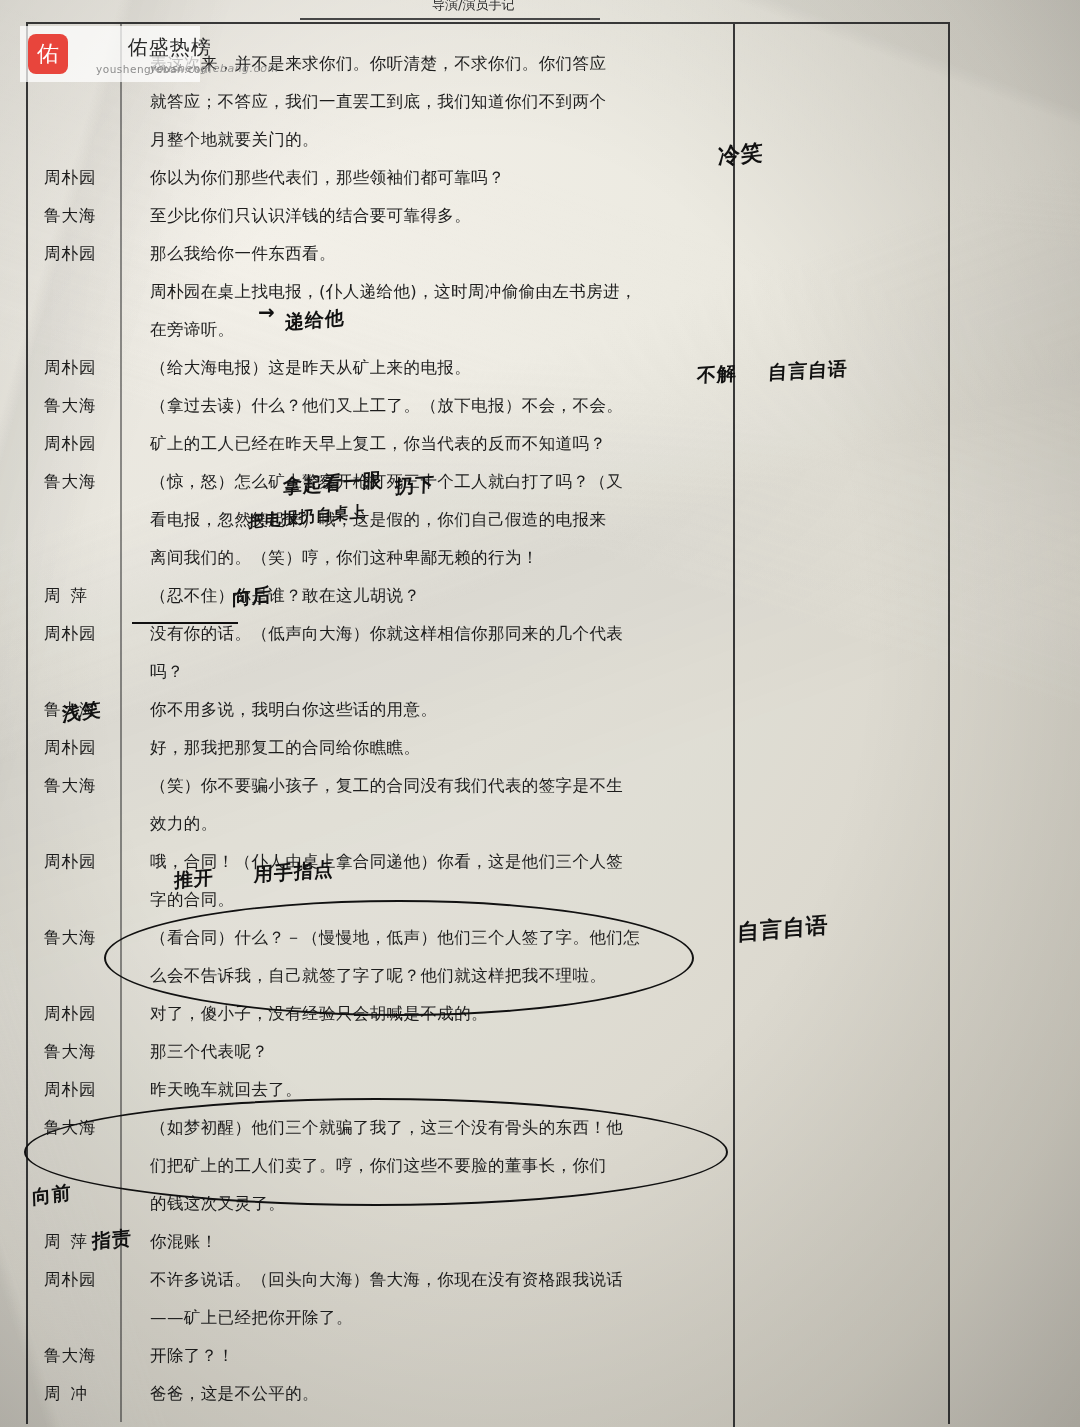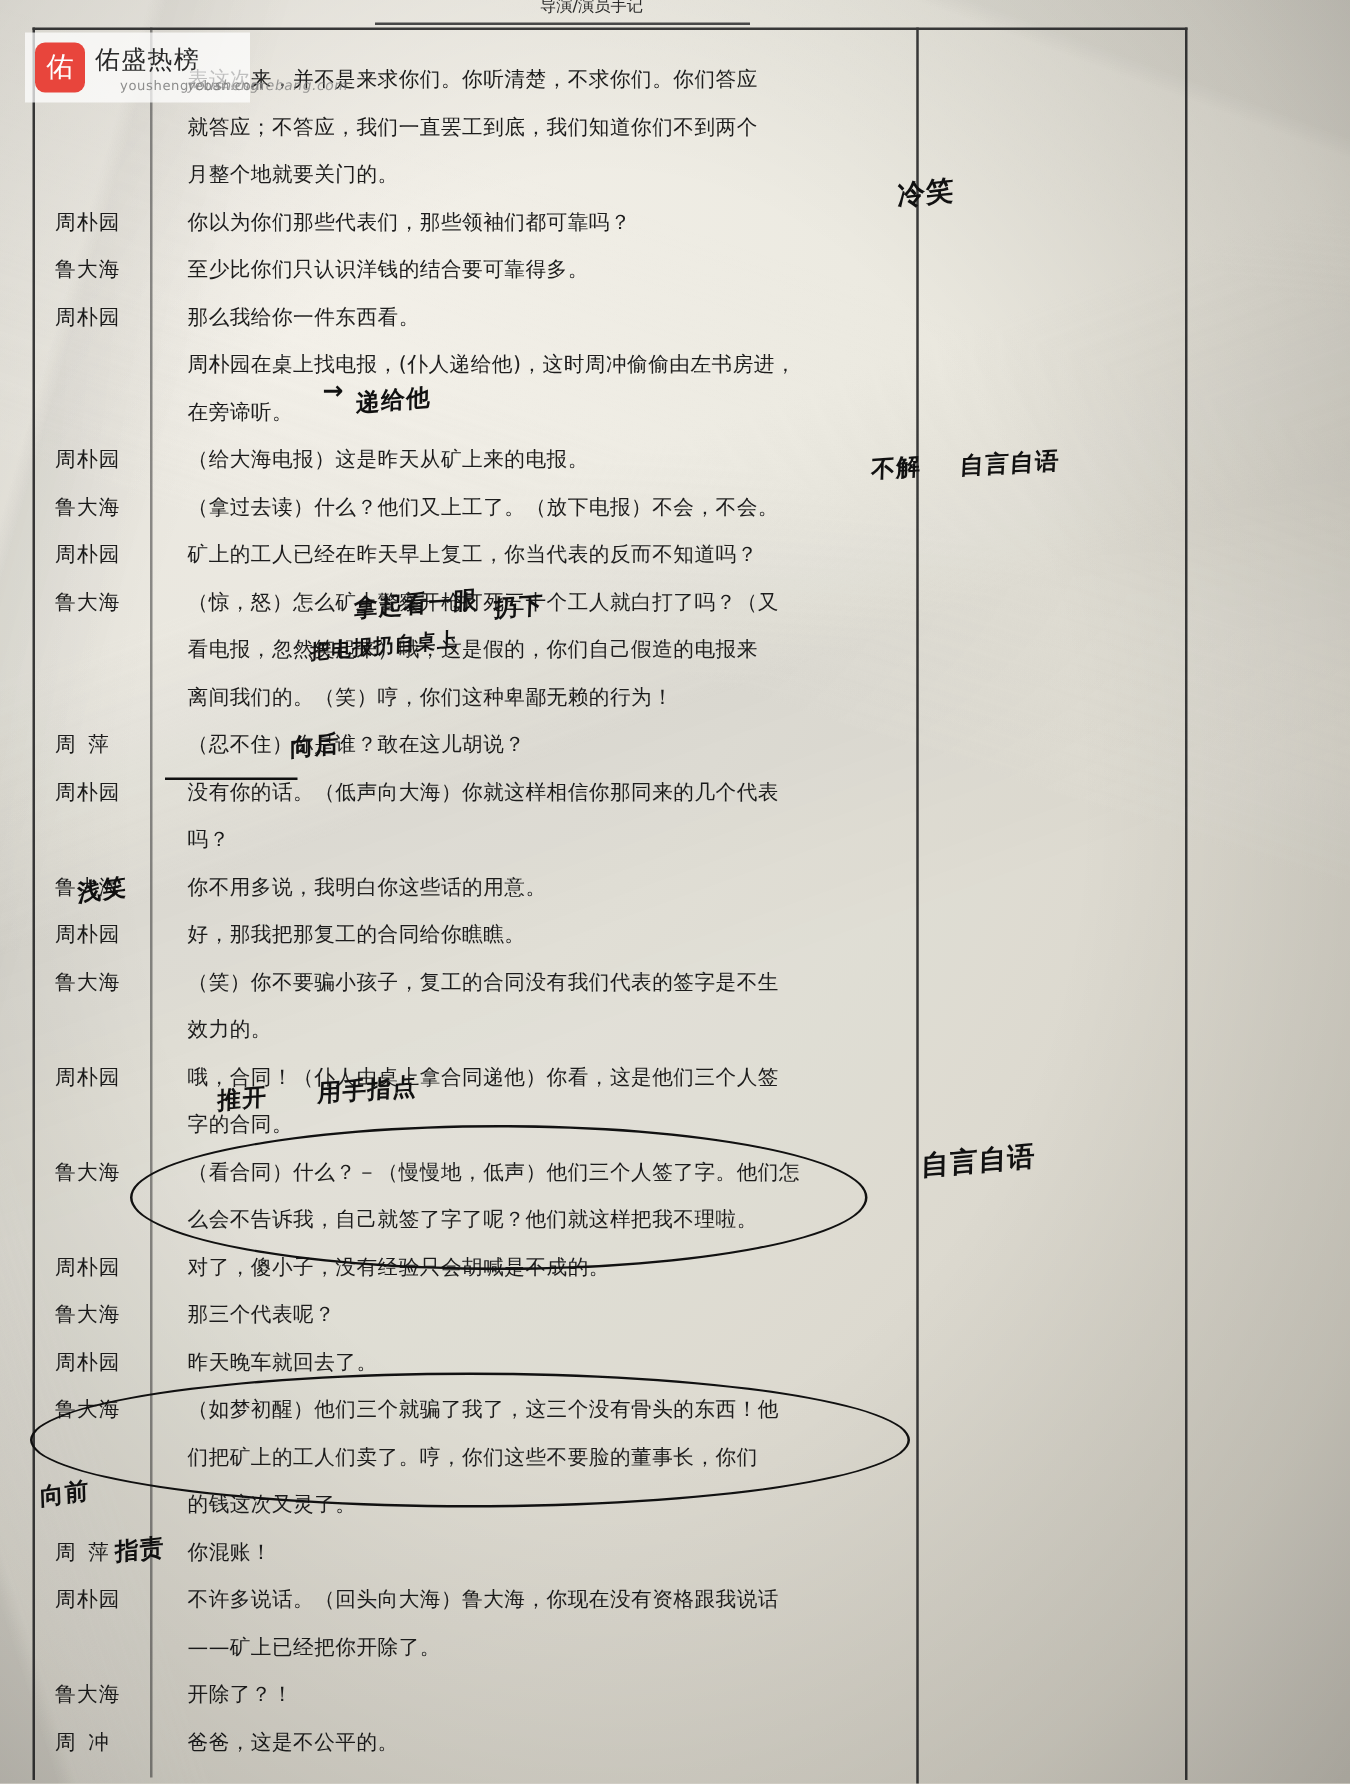--- a/index.html
+++ b/index.html
@@ -167,21 +167,21 @@
     height: 40px;
     border-radius: 8px;
     background: #e8453c;
     color: #fff;
     font-size: 22px;
     display: flex;
     align-items: center;
     justify-content: center;
     flex: 0 0 40px;
   }
-  .wm-texts { padding-left: 8px; }
+  .wm-texts { padding-left: 8px; text-align: right; }
   .wm-title { font-size: 20px; color: #2a2a2a; letter-spacing: 1px; }
   .wm-sub { font-size: 10.5px; color: #8d8d8d; letter-spacing: 0.5px; margin-top: 2px; margin-left: 20px; }
   .wm-stamp {
     position: absolute;
     left: 150px;
     top: 62px;
     font-size: 11px;
     color: rgba(120,120,120,0.75);
     letter-spacing: 0.5px;
     font-style: italic;

